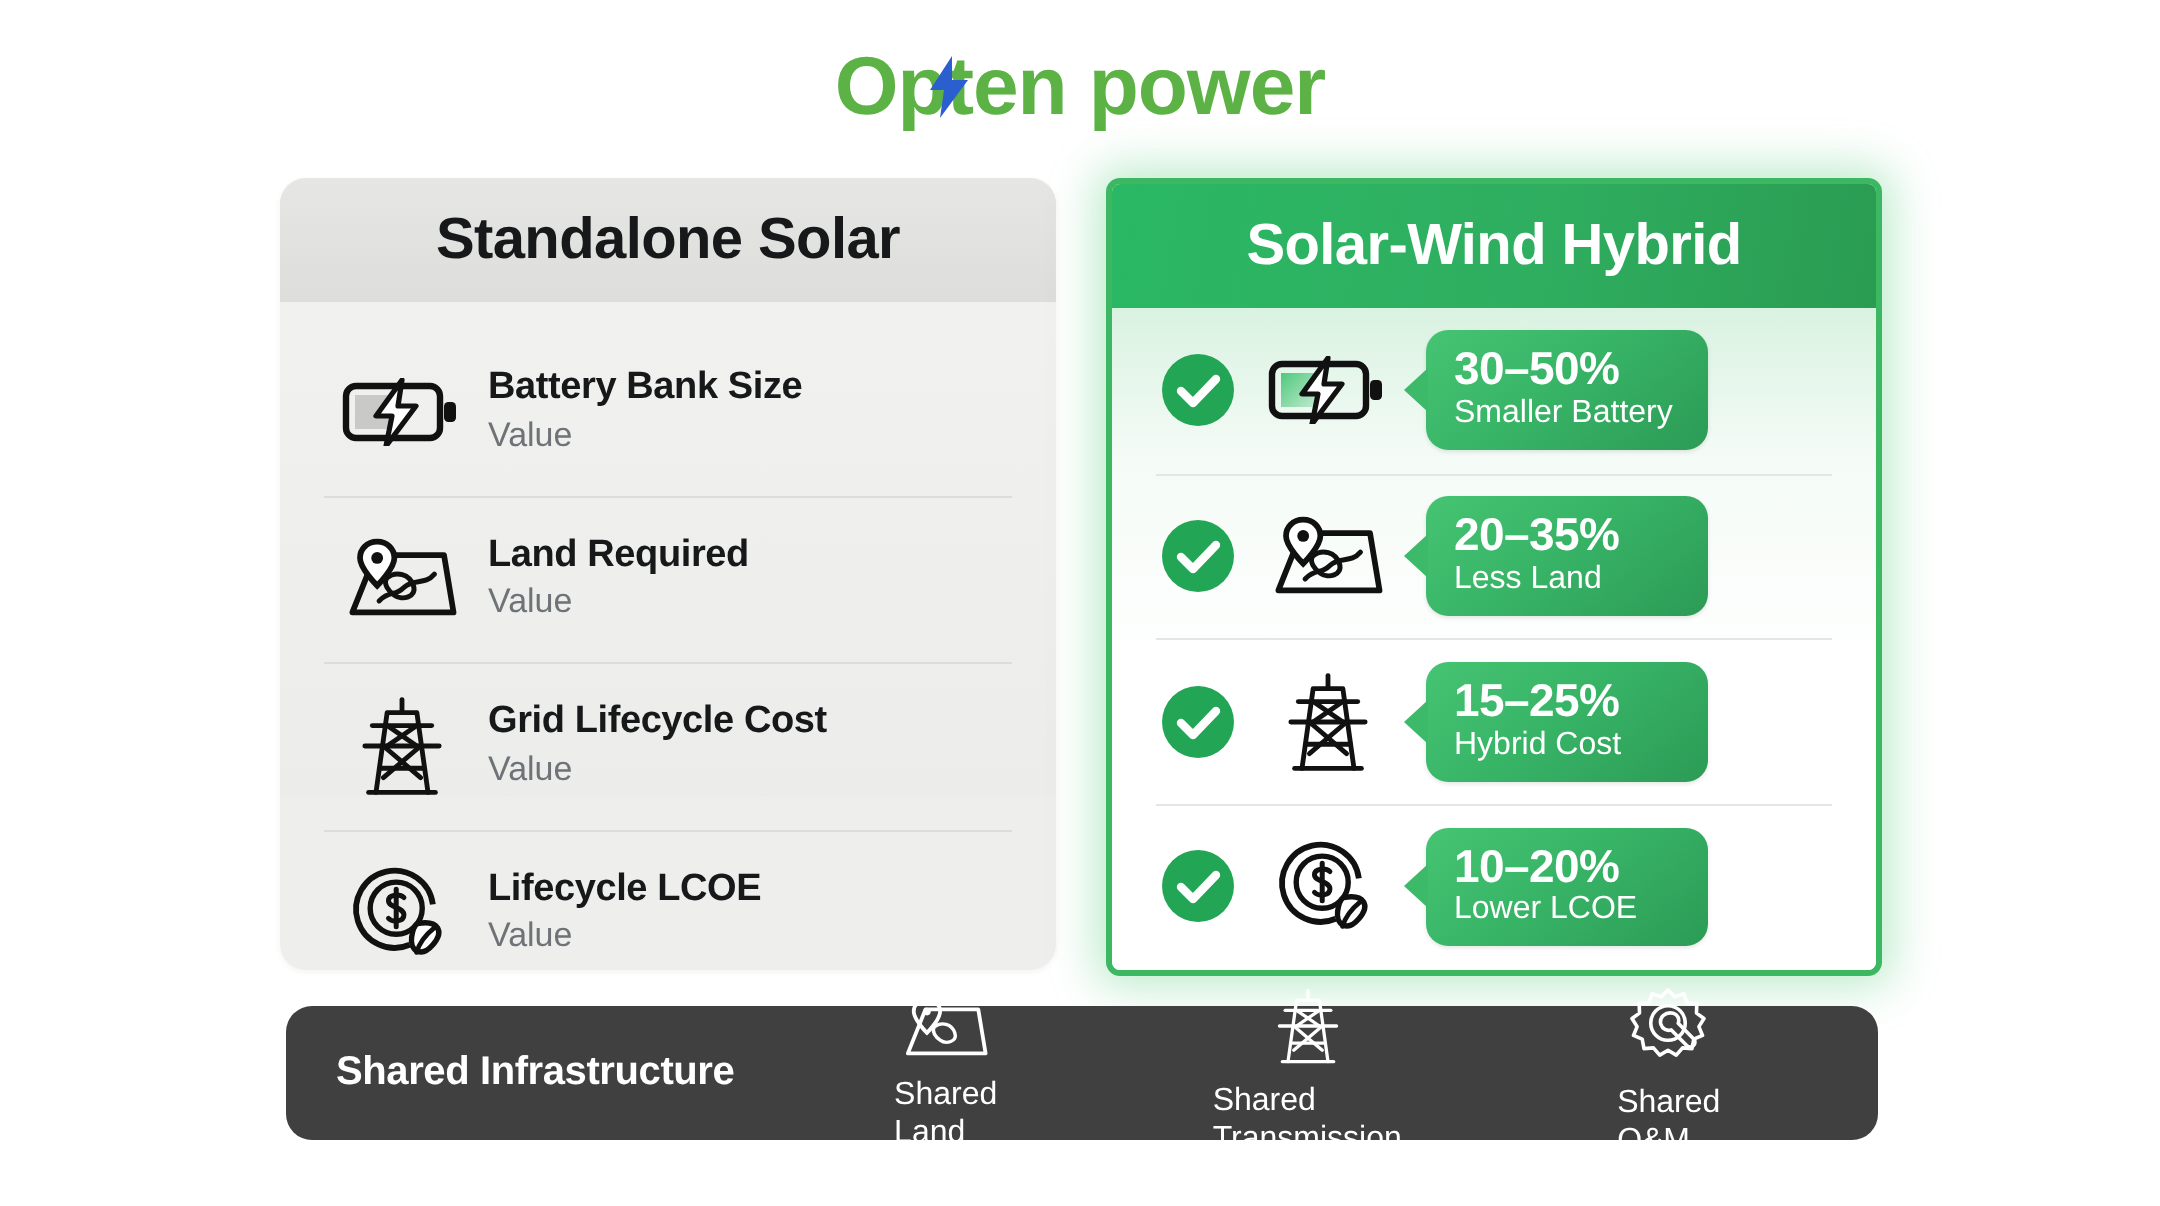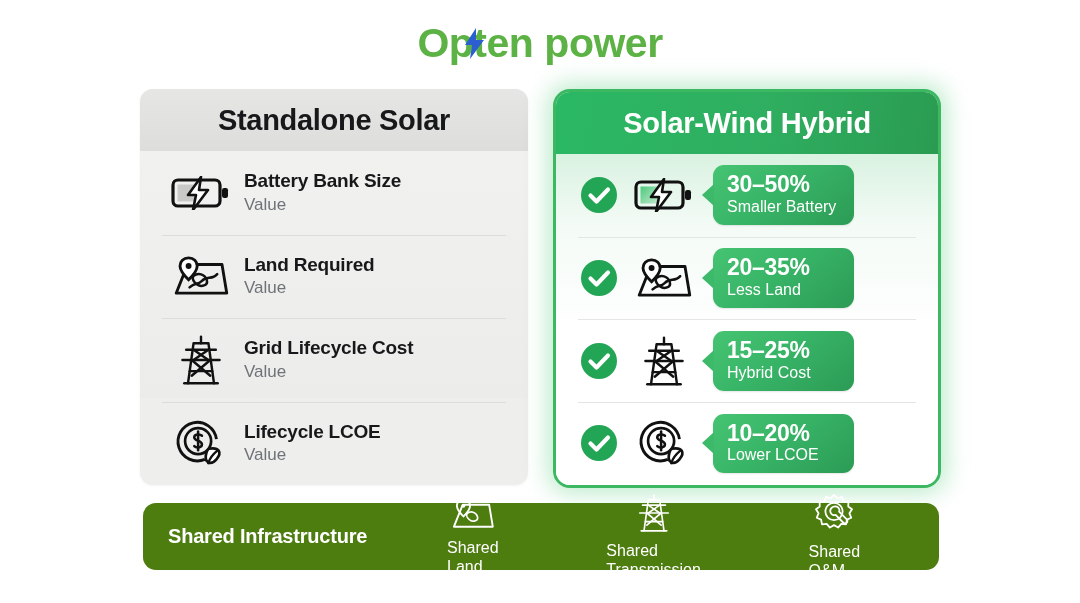--- a/index.html
+++ b/index.html
@@ -73,21 +73,21 @@
     align-items: center;
     justify-content: center;
   }
   .card-left .card-head-title {
     font-size: 29px;
     font-weight: bold;
     color: #16181a;
     letter-spacing: -0.3px;
   }
   .card-left .card-body {
-    padding: 0 22px;
+    padding: 13px 22px;
     background: linear-gradient(180deg, #f1f1ef 0%, #ececeb 100%);
     height: 247px;
     box-sizing: border-box;
   }
   .row-left {
     display: flex;
     align-items: center;
     height: 83.5px;
     box-sizing: border-box;
     position: relative;
@@ -121,21 +121,21 @@
     margin-top: 1px;
   }
 
   
   .card-right {
     position: absolute;
     left: 553px;
     top: 0;
     width: 388px;
     height: 399px;
-    border-radius: 17px;
+    border-radius: 7px;
     border: 3px solid #3cb863;
     box-sizing: border-box;
     background: #ffffff;
     overflow: hidden;
     box-shadow: 0 0 22px 6px rgba(70,200,110,0.34);
   }
   .card-right .card-head {
     height: 62px;
     background: linear-gradient(100deg, #2ab864 0%, #2fae60 55%, #2a9c52 100%);
     display: flex;
@@ -218,21 +218,21 @@
     font-weight: normal;
   }
 
   
   .bottom-bar {
     position: absolute;
     left: 143px;
     top: 503px;
     width: 796px;
     height: 67px;
-    background: #4d7c0f;
+    background: #404040;
     border-radius: 13px;
     display: flex;
     align-items: center;
     box-sizing: border-box;
     padding: 0 25px;
   }
   .bar-title {
     font-size: 20px;
     font-weight: bold;
     color: #ffffff;

